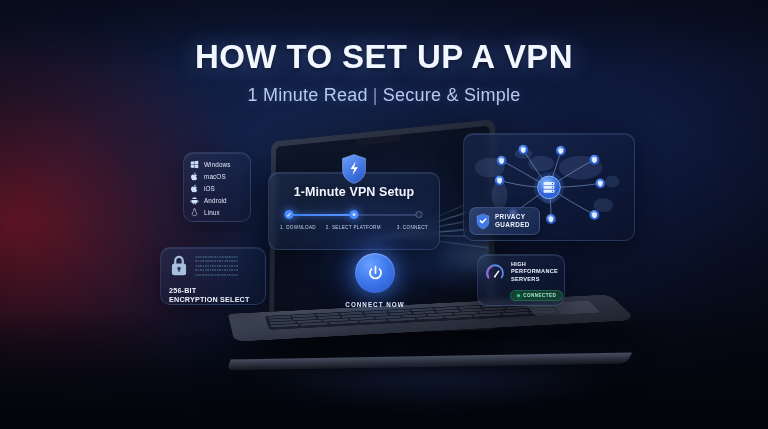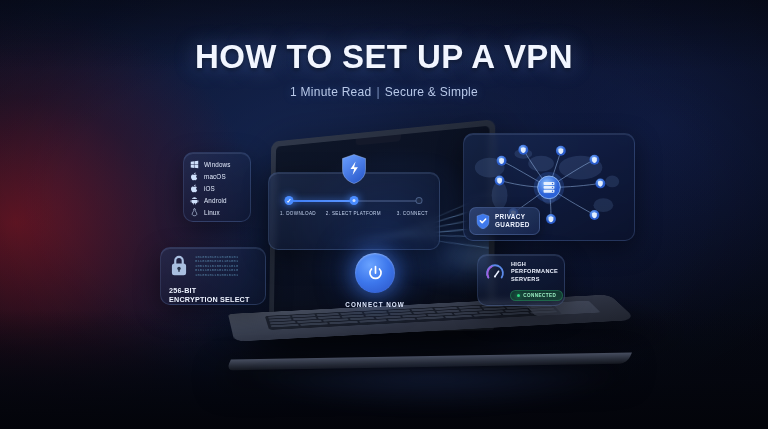--- a/index.html
+++ b/index.html
@@ -48,21 +48,21 @@
   #title {
     font-size: 33px;
     font-weight: 700;
     letter-spacing: 0.4px;
     color: #f2f6ff;
     text-shadow: 0 0 22px rgba(110,160,255,0.45), 0 2px 4px rgba(0,0,0,0.55);
     white-space: nowrap;
   }
   #subtitle {
     margin-top: 9px;
-    font-size: 12px;
+    font-size: 18px;
     color: #b9c9e8;
     letter-spacing: 0.25px;
     text-shadow: 0 0 10px rgba(80,130,230,0.4);
   }
   #subtitle .sep { color: #7b91bd; margin: 0 5px; }
 
   
   #laptop { position: absolute; left: 228px; top: 118px; width: 400px; height: 250px; z-index: 10; }
 
   #lid {
@@ -411,20 +411,21 @@
           <linearGradient id="shg" x1="0" y1="0" x2="0.6" y2="1">
             <stop offset="0%" stop-color="#6ba0ff"></stop>
               <stop offset="100%" stop-color="#2f5fd0"></stop>
           </linearGradient>
         </defs>
         <path d="M14 1.5L25.5 5.5v11c0 7.4-5.3 12-11.5 14-6.2-2-11.5-6.6-11.5-14v-11L14 1.5z" fill="url(#shg)" stroke="rgba(180,210,255,0.5)" stroke-width="0.8"></path>
         <path d="M15.6 8.5l-5.1 7.4h3.6l-1.5 6.1 5.3-7.8h-3.8l1.5-5.7z" fill="#ffffff"></path>
       </svg>
     </div>
 
+    <div id="vpn-title">1-Minute VPN Setup</div>
 
     <div id="stepper">
       <div id="track-bg"></div>
       <div id="track-fill" style="width: calc(50% - 4px);"></div>
 
       <span class="dot done" style="left:4px;">
         <span class="chk">✓</span>
       </span>
       <span class="dot active" style="left:50%;">
         <span class="inner"></span>

